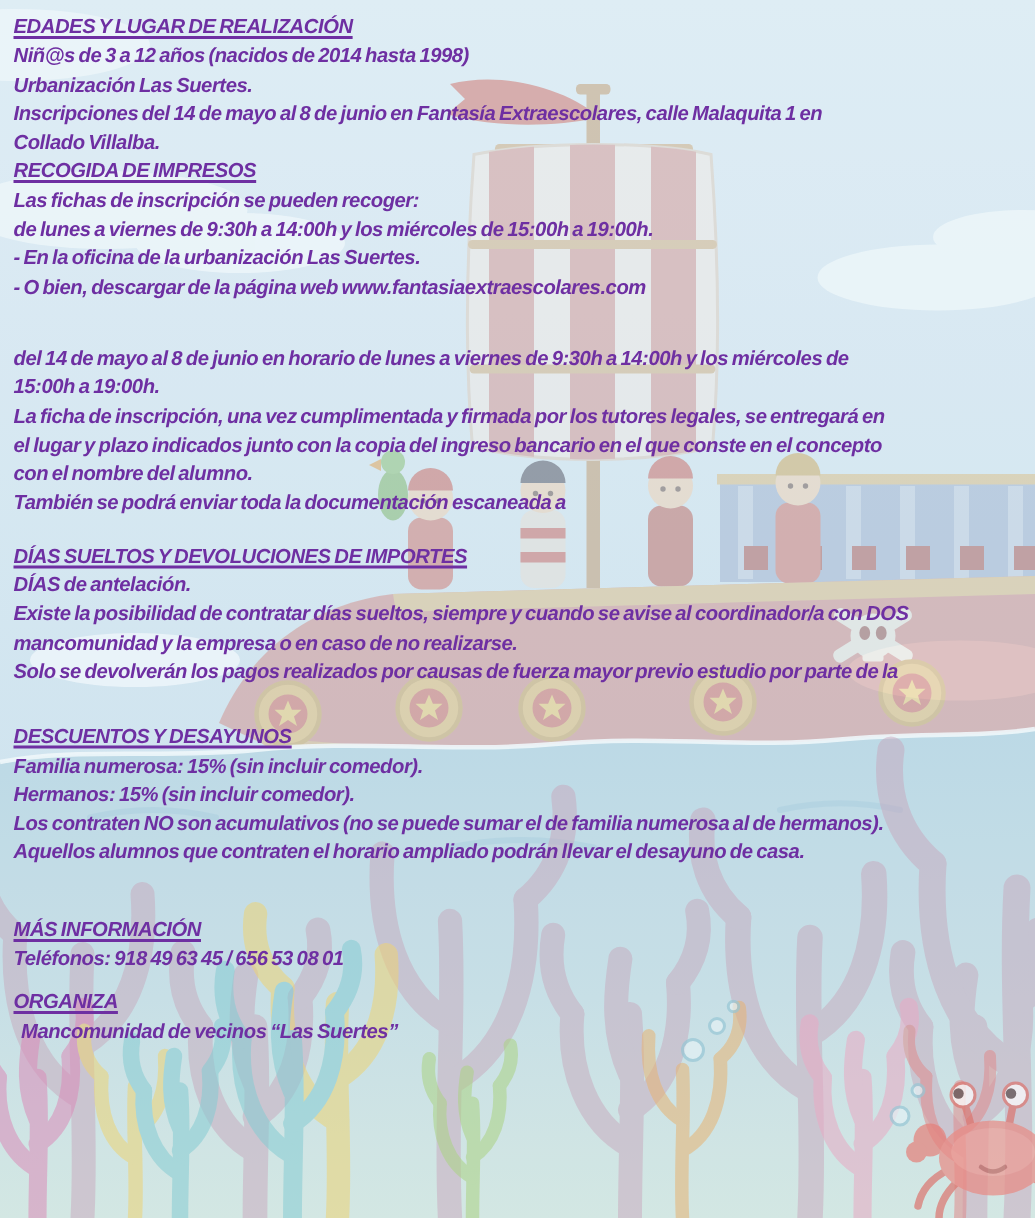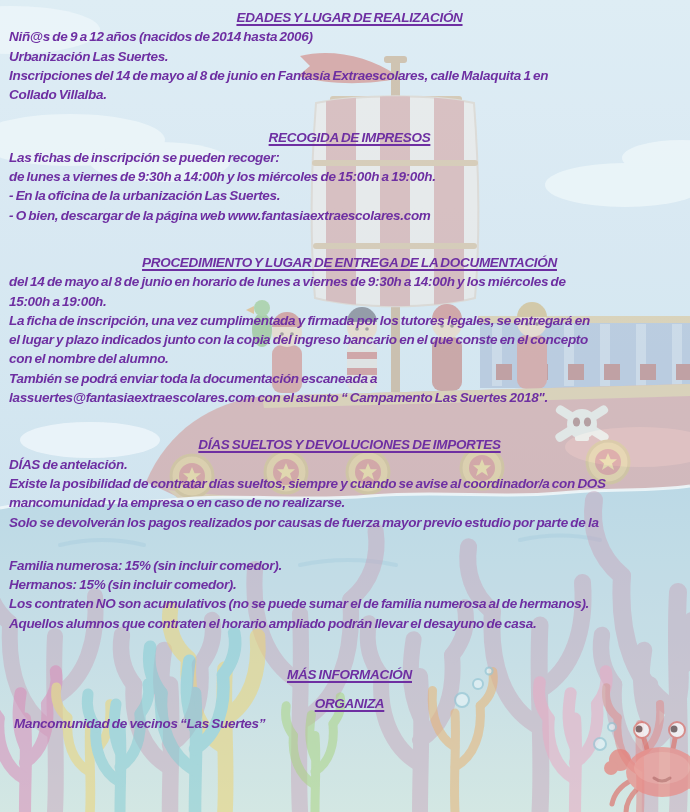--- a/index.html
+++ b/index.html
@@ -14,26 +14,25 @@
     padding:8px 0 0 9px;box-sizing:border-box;
     font:italic 700 13.5px/19.3px "Liberation Sans", sans-serif;
     letter-spacing:-0.3px;word-spacing:-1px;
     color:#6e2fa2;
   }
   .sec{margin:0;}
   .t{
     font-size:13.5px;margin:0;font-weight:700;
     text-decoration:underline;text-decoration-thickness:1.5px;text-underline-offset:2px;
     line-height:19.3px;
-    text-align:center;
   }
   .ln{white-space:nowrap;}
-  #sec-recogida{margin-top:24px;}
+  #sec-recogida{}
   #sec-procedimiento{margin-top:28px;}
-  #sec-dias{margin-top:28px;}
+  #sec-dias{margin-top:16px;}
   #sec-descuentos{margin-top:24px;}
   #sec-mas{margin-top:32px;}
   #sec-organiza{margin-top:10px;}
   #sec-organiza .ln{padding-left:5px;}
 </style>
 </head>
 <body>
 
 <svg class="bg" viewBox="0 0 690 812" preserveAspectRatio="none">
   <defs>
@@ -258,62 +257,62 @@
     <path d="M-8,6 Q0,12 8,6" stroke="#b95650" stroke-width="3" fill="none" stroke-linecap="round"></path>
   </g>
 
   <rect width="690" height="812" fill="#ffffff" opacity="0.08"></rect>
 </svg>
 
 <div class="content">
 
   <section class="sec" id="sec-edades">
     <h2 class="t">EDADES Y LUGAR DE REALIZACIÓN</h2>
-    <div class="ln">Niñ@s de 9 a 12 años (nacidos de 2014 hasta 2006)</div>
+    <div class="ln">Niñ@s de 3 a 12 años (nacidos de 2014 hasta 1998)</div>
     <div class="ln">Urbanización Las Suertes.</div>
     <div class="ln">Inscripciones del 14 de mayo al 8 de junio en Fantasía Extraescolares, calle Malaquita 1 en</div>
     <div class="ln">Collado Villalba.</div>
   </section>
 
   <section class="sec" id="sec-recogida">
     <h2 class="t">RECOGIDA DE IMPRESOS</h2>
     <div class="ln">Las fichas de inscripción se pueden recoger:</div>
     <div class="ln">de lunes a viernes de 9:30h a 14:00h y los miércoles de 15:00h a 19:00h.</div>
     <div class="ln">- En la oficina de la urbanización Las Suertes.</div>
     <div class="ln">- O bien, descargar de la página web www.fantasiaextraescolares.com</div>
   </section>
 
   <section class="sec" id="sec-procedimiento">
-    <h2 class="t">PROCEDIMIENTO Y LUGAR DE ENTREGA DE LA DOCUMENTACIÓN</h2>
     <div class="ln">del 14 de mayo al 8 de junio en horario de lunes a viernes de 9:30h a 14:00h y los miércoles de</div>
     <div class="ln">15:00h a 19:00h.</div>
     <div class="ln">La ficha de inscripción, una vez cumplimentada y firmada por los tutores legales, se entregará en</div>
     <div class="ln">el lugar y plazo indicados junto con la copia del ingreso bancario en el que conste en el concepto</div>
     <div class="ln">con el nombre del alumno.</div>
     <div class="ln">También se podrá enviar toda la documentación escaneada a</div>
-    <div class="ln">lassuertes@fantasiaextraescolares.com con el asunto “ Campamento Las Suertes 2018".</div>
   </section>
 
   <section class="sec" id="sec-dias">
     <h2 class="t">DÍAS SUELTOS Y DEVOLUCIONES DE IMPORTES</h2>
     <div class="ln">DÍAS de antelación.</div>
     <div class="ln">Existe la posibilidad de contratar días sueltos, siempre y cuando se avise al coordinador/a con DOS</div>
     <div class="ln">mancomunidad y la empresa o en caso de no realizarse.</div>
     <div class="ln">Solo se devolverán los pagos realizados por causas de fuerza mayor previo estudio por parte de la</div>
   </section>
 
   <section class="sec" id="sec-descuentos">
+    <h2 class="t">DESCUENTOS Y DESAYUNOS</h2>
     <div class="ln">Familia numerosa: 15% (sin incluir comedor).</div>
     <div class="ln">Hermanos: 15% (sin incluir comedor).</div>
     <div class="ln">Los contraten NO son acumulativos (no se puede sumar el de familia numerosa al de hermanos).</div>
     <div class="ln">Aquellos alumnos que contraten el horario ampliado podrán llevar el desayuno de casa.</div>
   </section>
 
   <section class="sec" id="sec-mas">
     <h2 class="t">MÁS INFORMACIÓN</h2>
+    <div class="ln">Teléfonos: 918 49 63 45 / 656 53 08 01</div>
   </section>
 
   <section class="sec" id="sec-organiza">
     <h2 class="t">ORGANIZA</h2>
     <div class="ln">Mancomunidad de vecinos “Las Suertes”</div>
   </section>
 
 </div>
 
 </body></html>

